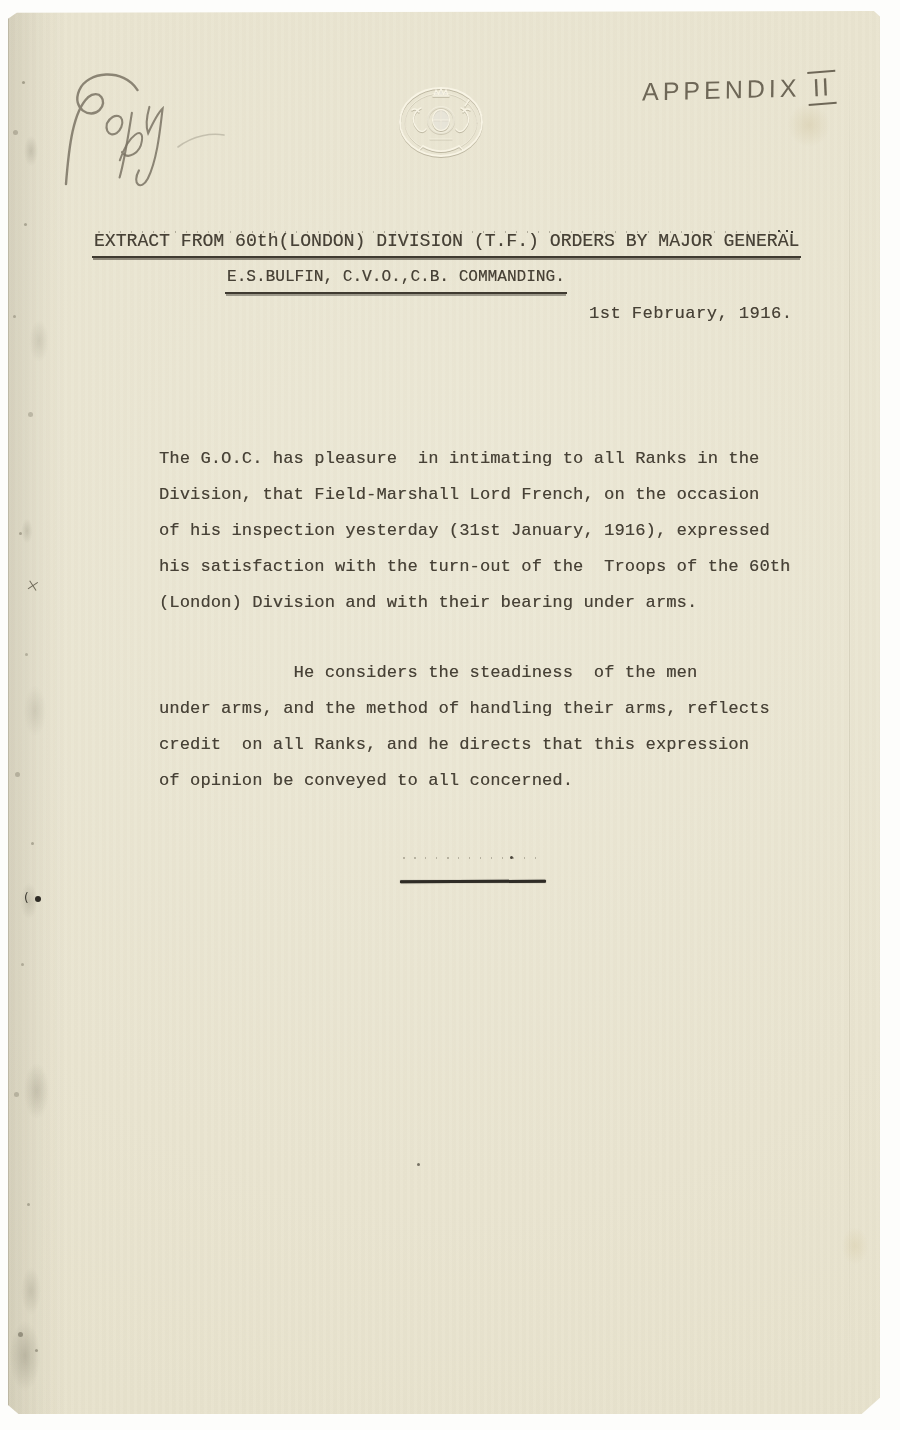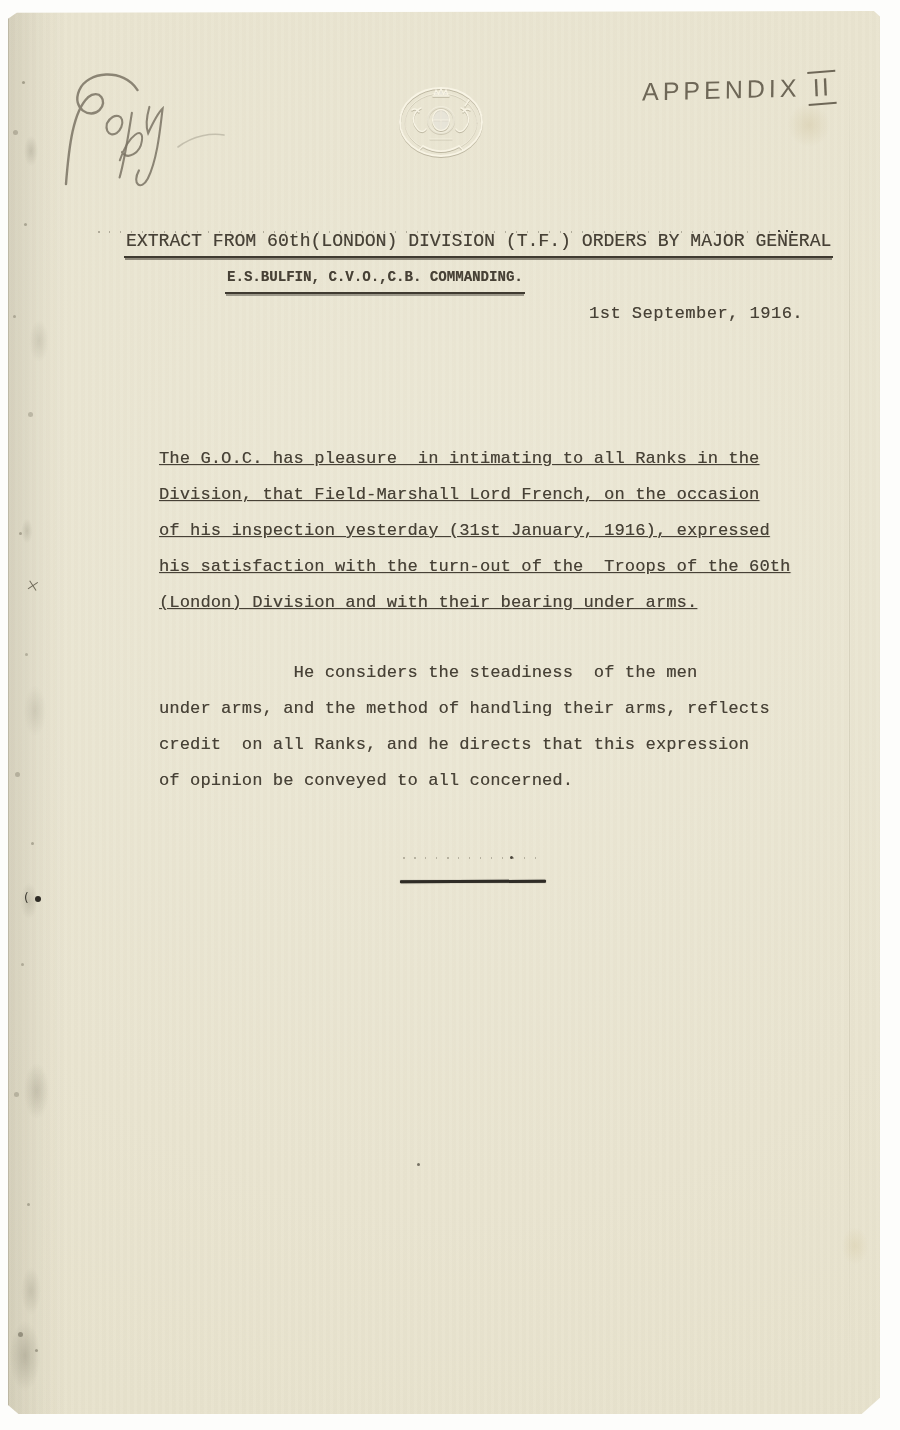--- a/index.html
+++ b/index.html
@@ -54,28 +54,28 @@
 
   .typed{
     font-family:"Liberation Mono","DejaVu Sans Mono",monospace;
     color:#474136;
     text-shadow:0.3px 0.3px 0.5px rgba(71,65,54,0.55);
     position:absolute;white-space:pre-wrap;
   }
 
   .title-line1{left:84px;top:219px;font-size:18px;line-height:22px;letter-spacing:0.05px;
     border-bottom:2px solid #3f3a30;padding:0 2px 4px 2px;
-    box-shadow:0 3px 0 -1px rgba(63,58,48,0.55);margin-left:32px;}
-  .title-line2{left:217px;top:255px;font-size:14px;line-height:22px;letter-spacing:0.05px;
+    box-shadow:0 3px 0 -1px rgba(63,58,48,0.55);}
+  .title-line2{left:217px;top:255px;font-size:16px;line-height:22px;letter-spacing:0.05px;
     border-bottom:2px solid #3f3a30;padding:0 2px 4px 2px;
-    box-shadow:0 3px 0 -1px rgba(63,58,48,0.45);font-weight:bold;}
+    box-shadow:0 3px 0 -1px rgba(63,58,48,0.45);}
   .doc-date{left:581px;top:292px;font-size:17px;line-height:22px;letter-spacing:0.5px;}
 
   .para{font-size:17px;line-height:36px;letter-spacing:0.15px;}
-  .para1{left:151px;top:430px;width:660px;text-decoration:underline;}
+  .para1{left:151px;top:430px;width:660px;}
   .para2{left:151px;top:629px;width:660px;margin-top:15px;}
 
   .dotted-rule{position:absolute;left:90px;top:220px;width:698px;height:2px;
     background:repeating-linear-gradient(to right, rgba(100,94,78,0.42) 0 1.5px, transparent 1.5px 11px);}
   .dotted-rule-end{position:absolute;left:770px;top:219px;width:2px;height:2px;background:#44403a;
     box-shadow:8px 0 0 0 #44403a, 13px 1px 0 0 #44403a;}
 
   .mid-dots{position:absolute;left:395px;top:846px;width:136px;height:2px;
     background:repeating-linear-gradient(to right, rgba(100,94,78,0.38) 0 1.5px, transparent 1.5px 11px);}
   .mid-dots-dark{position:absolute;left:502px;top:845px;width:3px;height:3px;border-radius:50%;background:#4a453b;}
@@ -153,21 +153,21 @@
 
   <div class="appendix">
     <span>APPENDIX</span><span class="numeral">II</span>
   </div>
 
   <div class="dotted-rule"></div>
   <div class="dotted-rule-end"></div>
 
   <div class="typed title-line1">EXTRACT FROM 60th(LONDON) DIVISION (T.F.) ORDERS BY MAJOR GENERAL</div>
   <div class="typed title-line2">E.S.BULFIN, C.V.O.,C.B. COMMANDING.</div>
-  <div class="typed doc-date">1st September, 1916.</div>
+  <div class="typed doc-date">1st February, 1916.</div>
 
   <div class="typed para para1">The G.O.C. has pleasure  in intimating to all Ranks in the
 Division, that Field-Marshall Lord French, on the occasion
 of his inspection yesterday (31st January, 1916), expressed
 his satisfaction with the turn-out of the  Troops of the 60th
 (London) Division and with their bearing under arms.</div>
   <div class="typed para para2">             He considers the steadiness  of the men
 under arms, and the method of handling their arms, reflects
 credit  on all Ranks, and he directs that this expression
 of opinion be conveyed to all concerned.</div>

